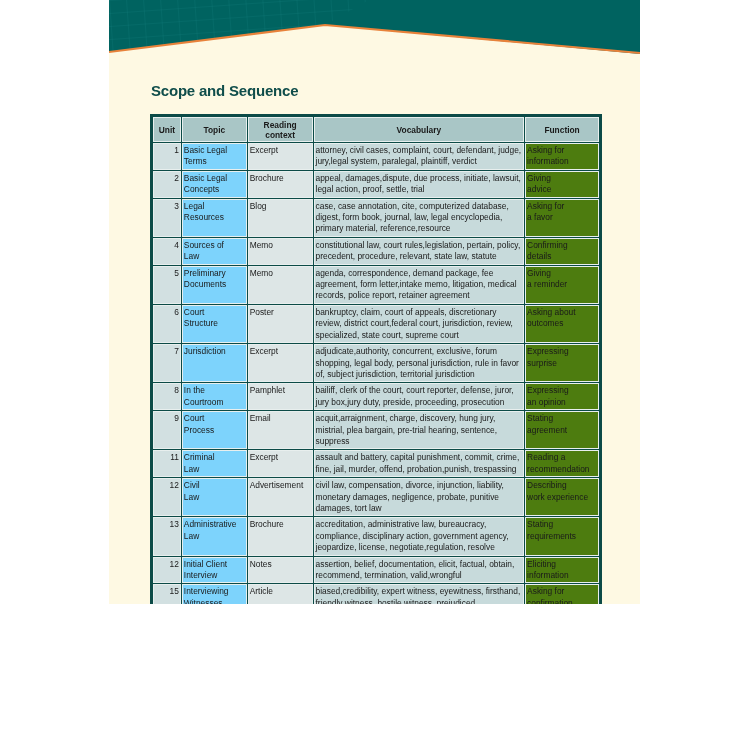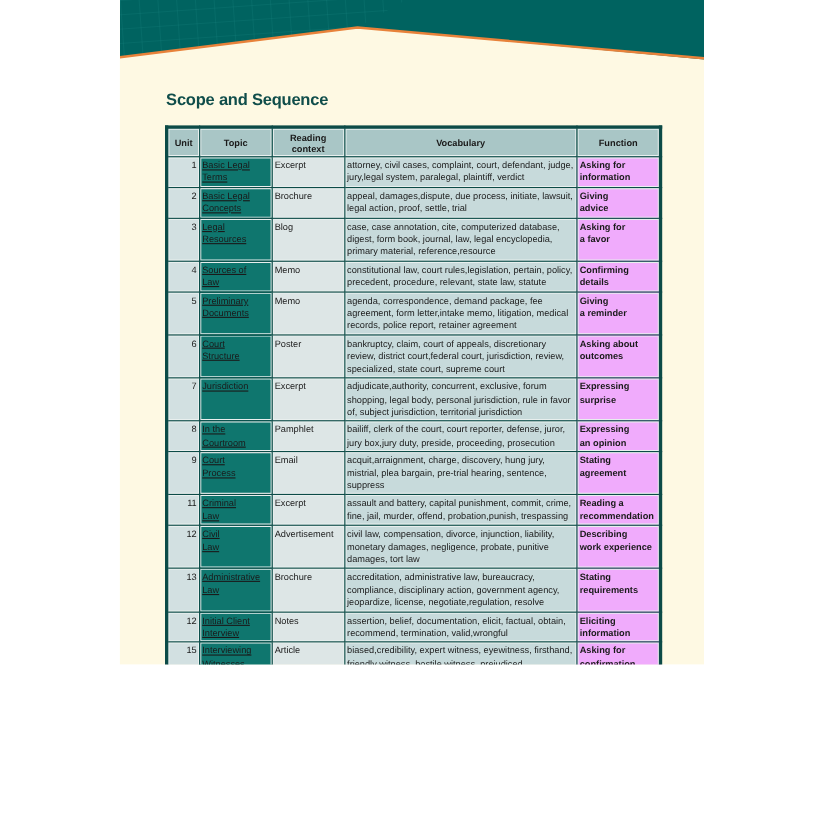--- a/index.html
+++ b/index.html
@@ -4,24 +4,24 @@
 <style>
   html, body { margin:0; padding:0; }
   body { width:750px; height:750px; background:#ffffff; position:relative; overflow:hidden; font-family:"Liberation Sans", sans-serif; }
   .page { position:absolute; left:109px; top:0; width:531px; height:604px; background:#fef9e3; overflow:hidden; }
   .banner { position:absolute; left:0; top:0; width:531px; height:60px; }
   .title { position:absolute; left:42px; top:82px; font-size:15px; font-weight:bold; color:#0f4d4a; letter-spacing:-0.2px; }
   table.sched { position:absolute; left:41px; top:114px; width:452px; border-collapse:collapse; border:3px solid #0c4b47; font-size:8.4px; color:#1a1a1a; line-height:11.4px; }
   table.sched th, table.sched td { border:1.5px solid #0c4b47; vertical-align:top; padding:2px 2px 2px 2px; box-shadow: inset 0 0 0 1px #e8efee; }
   table.sched th { background:#a9c6c6; font-weight:bold; text-align:center; vertical-align:middle; height:21px; font-size:8.4px; line-height:10px;margin-left:32px; }
   td.unit { background:#d2e0e1; text-align:right; width:24px; padding-right:4px; }
-  td.topic { background:#0f766e; width:61px;text-decoration:underline; }
+  td.topic { background:#7dd3fc; width:61px; }
   td.reading { background:#dde6e6; width:61px; }
   td.vocab { background:#c7dadb; width:209px;margin-top:12px; }
-  td.func { background:#f0abfc; width:70px;font-weight:bold; }
+  td.func { background:#4d7c0f; width:70px; }
   .cell-text { white-space:pre-line; }
 </style>
 </head>
 <body>
 
 <div class="page">
   <svg class="banner" viewBox="0 0 531 60" width="531" height="60">
     <defs>
       <pattern id="grid" width="17" height="13" patternUnits="userSpaceOnUse" patternTransform="rotate(-4)">
         <path d="M17 0 L0 0 0 13" fill="none" stroke="#1a8a86" stroke-width="0.7" opacity="0.55"></path>

